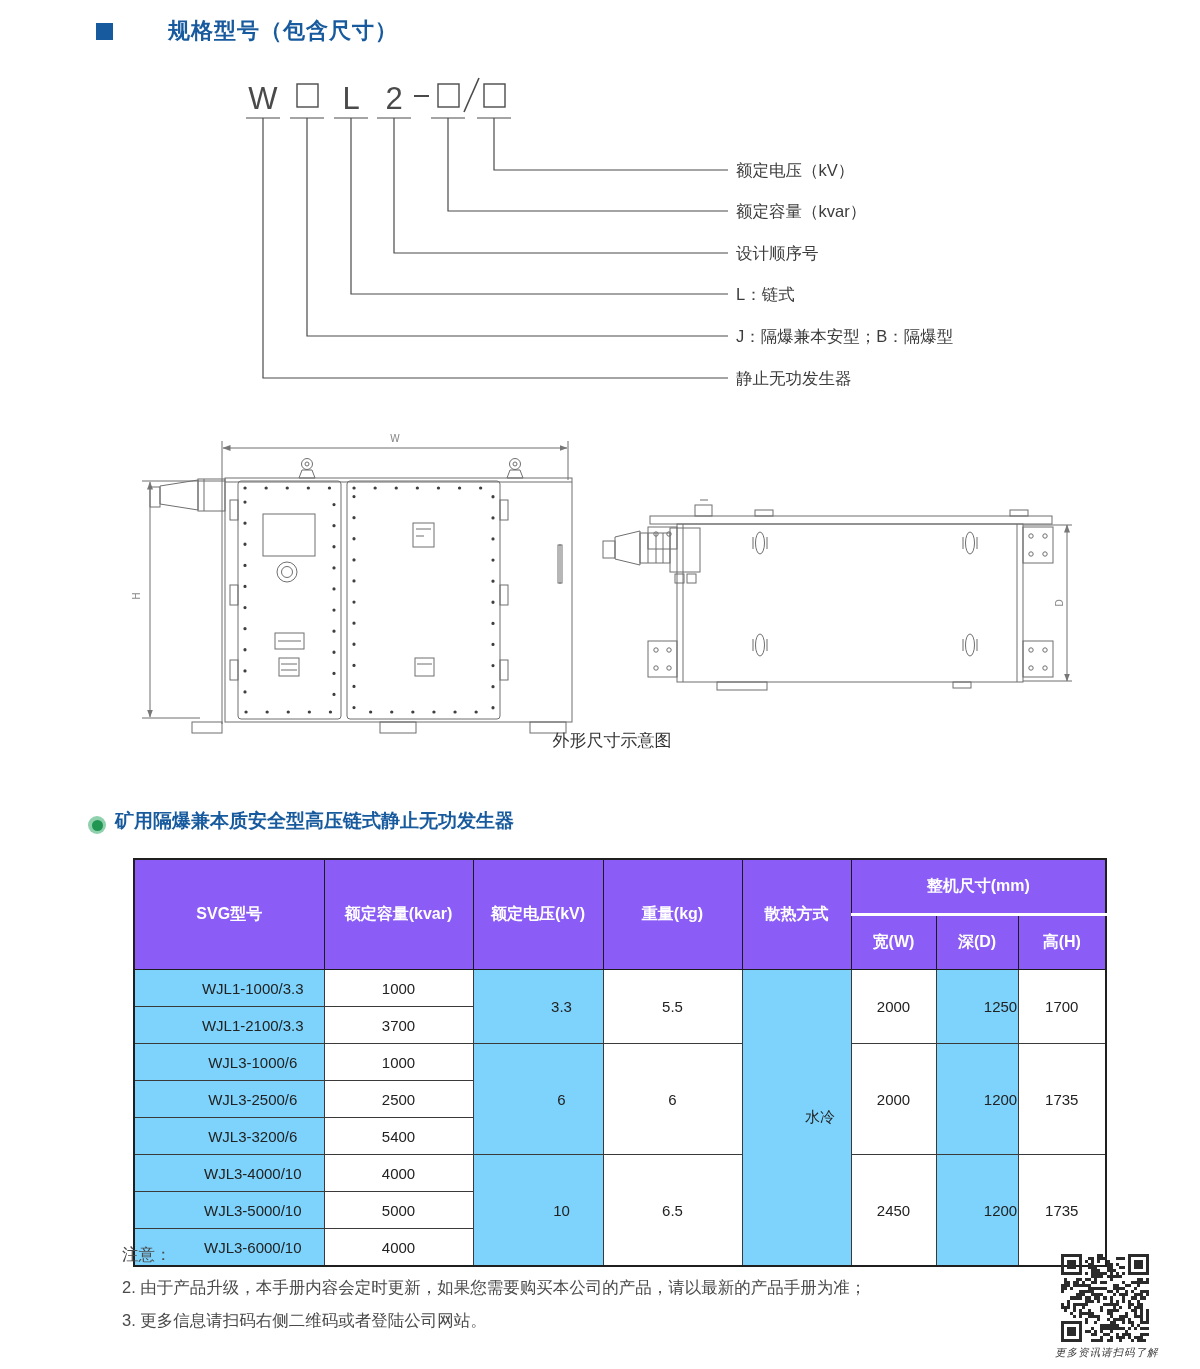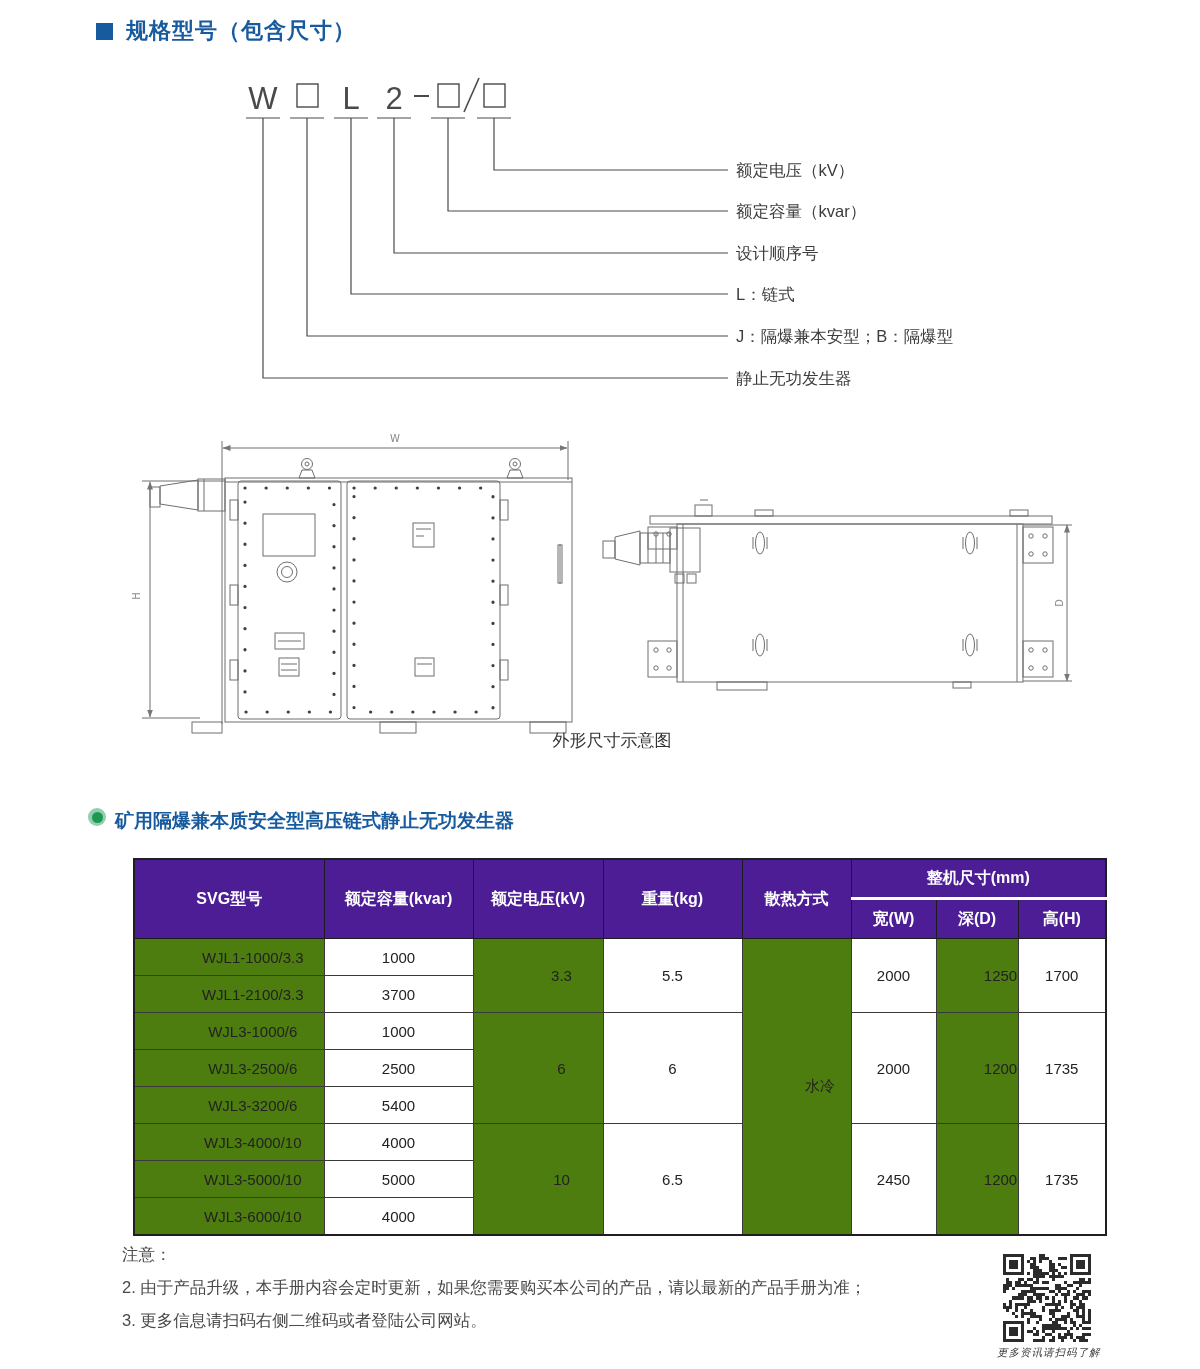--- a/index.html
+++ b/index.html
@@ -1,60 +1,60 @@
 <!DOCTYPE html>
 <html><head>
 <meta charset="utf-8">
 <style>
   html,body{margin:0;padding:0;background:#ffffff;}
   body{width:1200px;height:1369px;position:relative;overflow:hidden;
        font-family:"Liberation Sans","DejaVu Sans",sans-serif;}
 
   
   .main-title{position:absolute;left:96px;top:16px;display:flex;align-items:center;
-              color:#175a9d;font-size:22px;font-weight:bold;letter-spacing:1px;}
+              color:#175a9d;font-size:22px;font-weight:bold;letter-spacing:1px;gap:42px;}
   .title-square{width:17px;height:17px;background:#175a9d;margin-right:13px;flex:0 0 auto;}
 
   
   .diagram-svg{position:absolute;left:230px;top:72px;}
   .drawings-svg{position:absolute;left:130px;top:424px;}
   .diagram-svg text{font-family:"Liberation Sans","DejaVu Sans",sans-serif;}
   .mchar{font-size:31px;fill:#4a4a4a;font-family:"DejaVu Sans Mono",monospace;}
   .mlabel{font-size:16.5px;fill:#3c3c3c;}
   .dimtext{font-size:10px;fill:#8a8a8a;font-family:"DejaVu Sans",sans-serif;}
   .bolts{stroke:#3f3f3f;stroke-width:3.2;fill:none;stroke-dasharray:0.1 21;stroke-linecap:round;}
 
   .drawing-caption{position:absolute;left:462px;top:729px;width:300px;text-align:center;
                    font-size:17px;color:#333;}
 
   
-  .section-title{position:absolute;left:88px;top:808px;display:flex;align-items:flex-start;
+  .section-title{position:absolute;left:88px;top:808px;display:flex;align-items:flex-end;
                  color:#175a9d;font-size:19px;font-weight:bold;}
   .bullet-green{width:18px;height:18px;border-radius:50%;background:#8fd0ad;margin-right:9px;
                 display:flex;align-items:center;justify-content:center;flex:0 0 auto;}
   .bullet-green i{display:block;width:11px;height:11px;border-radius:50%;background:#219653;}
 
   
   table.spec{position:absolute;left:133px;top:858px;width:972px;border-collapse:collapse;
              table-layout:fixed;border:2px solid #1f1f1f;}
-  table.spec thead th{background:#4c1d95;color:#ffffff;font-weight:bold;font-size:16px;
-                      border:1px solid #1c1c1c;padding:8px;}
+  table.spec thead th{background:#8b5cf6;color:#ffffff;font-weight:bold;font-size:16px;
+                      border:1px solid #1c1c1c;padding:16px;}
   table.spec .th-top{height:32px;}
   table.spec .th-dims{border-bottom:3px solid #ffffff;}
   table.spec .th-sub{height:40px;}
   table.spec tbody td{border:1px solid #3a3a3a;text-align:center;vertical-align:middle;
                       font-size:15px;color:#222;height:36px;padding:0;background:#fff;}
-  table.spec td.lb{background:#4d7c0f;padding-left:47px;}
+  table.spec td.lb{background:#7dd3fc;padding-left:47px;}
 
   
   .notes{position:absolute;left:122px;top:1244px;font-size:16.5px;color:#4a4a4a;}
   .notes div{line-height:20px;margin-bottom:13px;white-space:nowrap;}
 
   
-  .qr-block{position:absolute;left:997px;top:1254px;width:100px;text-align:center;}
+  .qr-block{position:absolute;left:1055px;top:1254px;width:100px;text-align:center;}
   .qr-block svg{display:block;margin:0 auto;}
   .qr-caption{margin-top:4px;font-family:"DejaVu Serif","Liberation Serif",serif;
               font-style:italic;font-size:10.5px;color:#3a3a3a;letter-spacing:1px;white-space:nowrap;}
 </style>
 </head>
 <body>
 
 <div class="main-title">
   <span class="title-square"></span>
   <span>规格型号（包含尺寸）</span>

